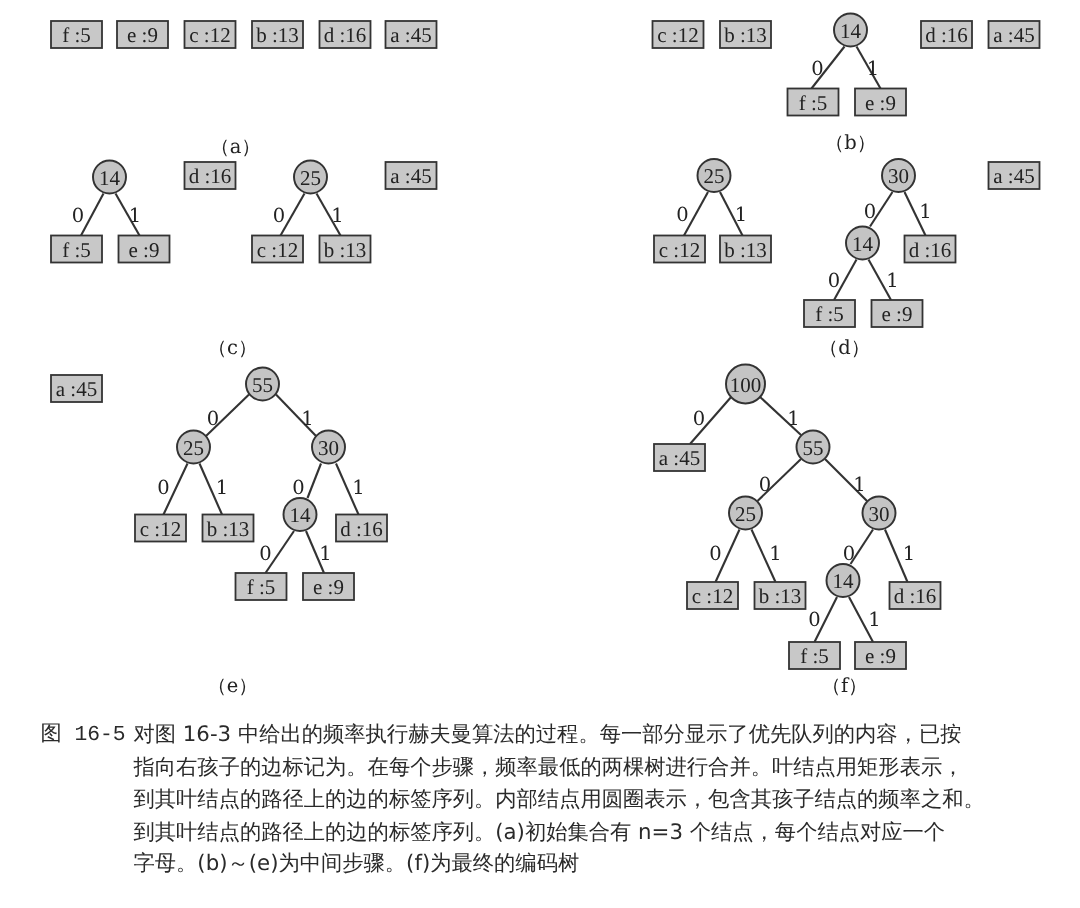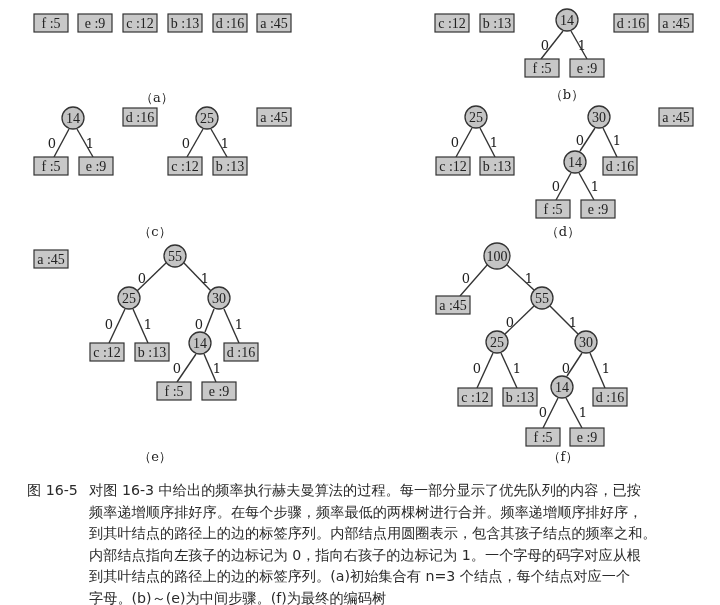--- a/index.html
+++ b/index.html
@@ -1,19 +1,19 @@
 <!DOCTYPE html>
 <html><head>
 <meta charset="utf-8">
 <style>
   html, body { margin: 0; padding: 0; background: #ffffff; }
   body { width: 720px; height: 605px; position: relative; overflow: hidden; font-family: "DejaVu Serif", "Liberation Serif", serif; }
   #diagram { position: absolute; left: 0; top: 0; width: 720px; height: 470px; }
   .caption { position: absolute; left: 27px; top: 480px; width: 680px; font-family: "DejaVu Sans", "Liberation Sans", sans-serif; font-size: 14.2px; line-height: 21.5px; color: #2a2a2a; }
-  .caption .fig-no { position: absolute; left: 0; top: 0; white-space: nowrap; }
+  .caption .fig-no { position: absolute; left: 0; top: 0; white-space: nowrap; font-family: Liberation Mono, monospace; }
   .caption .lines { position: absolute; left: 62px; top: 0; width: 620px; }
   .caption .line { white-space: nowrap; display: block; }
 </style>
 </head>
 <body>
 
 <svg id="diagram" xmlns="http://www.w3.org/2000/svg" width="720" height="470" viewBox="0 0 720 470">
     <g>
       <rect x="34" y="14" width="34" height="18" fill="#c8c8c8" stroke="#333333" stroke-width="1.2"></rect>
       <text x="51" y="28" font-size="14" text-anchor="middle" fill="#222222" font-family="Liberation Serif, DejaVu Serif, serif">f :5</text>
@@ -193,19 +193,18 @@
       <rect x="570" y="428" width="34" height="18" fill="#c8c8c8" stroke="#333333" stroke-width="1.2"></rect>
       <text x="587" y="442" font-size="14" text-anchor="middle" fill="#222222" font-family="Liberation Serif, DejaVu Serif, serif">e :9</text>
       <text x="563" y="461" font-size="13" text-anchor="middle" fill="#222222" font-family="DejaVu Serif, Liberation Serif, serif">（f）</text>
     </g>
   </svg>
 
 <div class="caption">
   <span class="fig-no">图 16-5</span>
   <div class="lines">
     <span class="line">对图 16-3 中给出的频率执行赫夫曼算法的过程。每一部分显示了优先队列的内容，已按</span>
-    <span class="line">频率递增顺序排好序。在每个步骤，频率最低的两棵树进行合并。频率递增顺序排好序，</span>
+    <span class="line">指向右孩子的边标记为。在每个步骤，频率最低的两棵树进行合并。叶结点用矩形表示，</span>
     <span class="line">到其叶结点的路径上的边的标签序列。内部结点用圆圈表示，包含其孩子结点的频率之和。</span>
-    <span class="line">内部结点指向左孩子的边标记为 0，指向右孩子的边标记为 1。一个字母的码字对应从根</span>
     <span class="line">到其叶结点的路径上的边的标签序列。(a)初始集合有 n=3 个结点，每个结点对应一个</span>
     <span class="line">字母。(b)～(e)为中间步骤。(f)为最终的编码树</span>
   </div>
 </div>
 
 </body></html>

